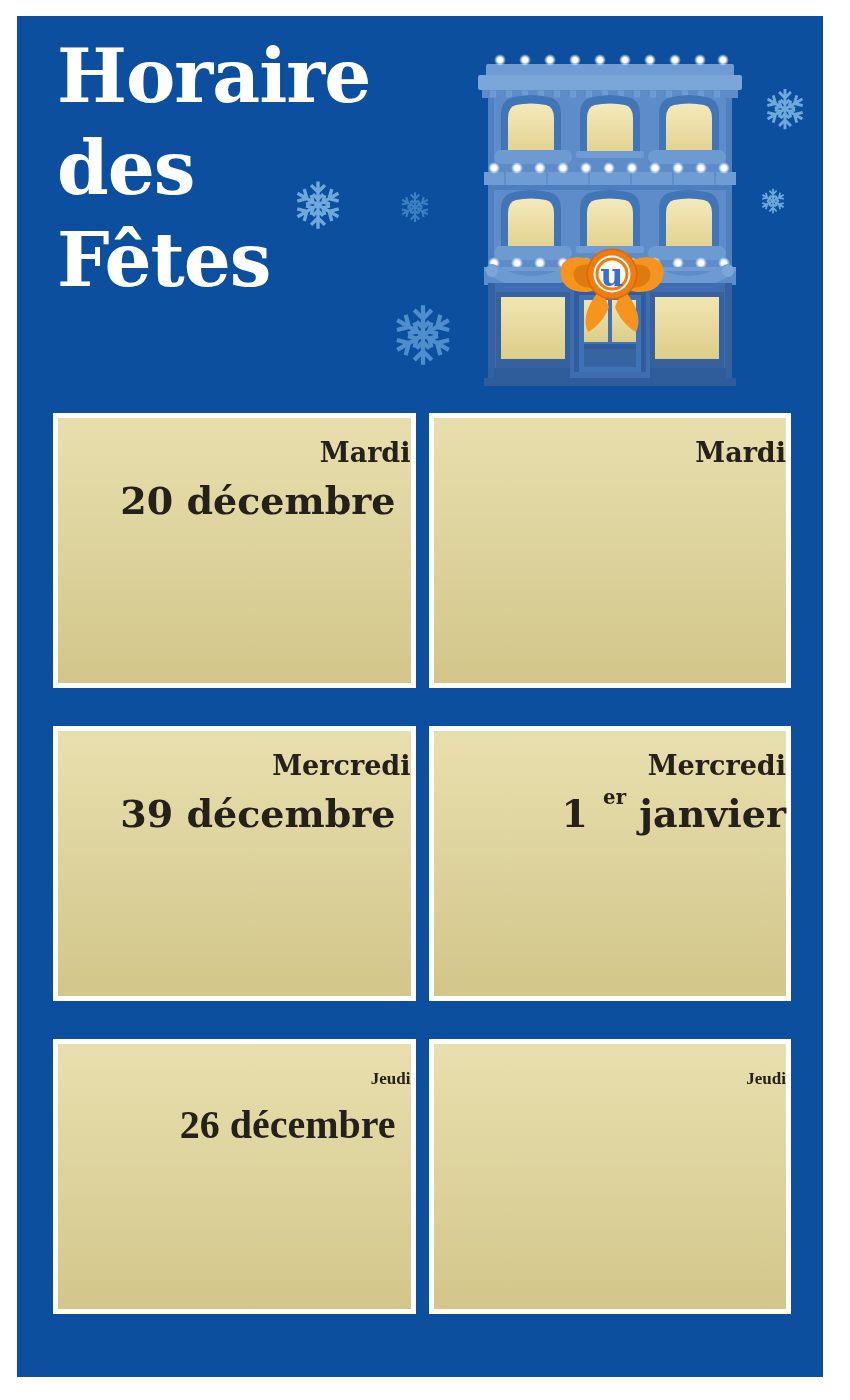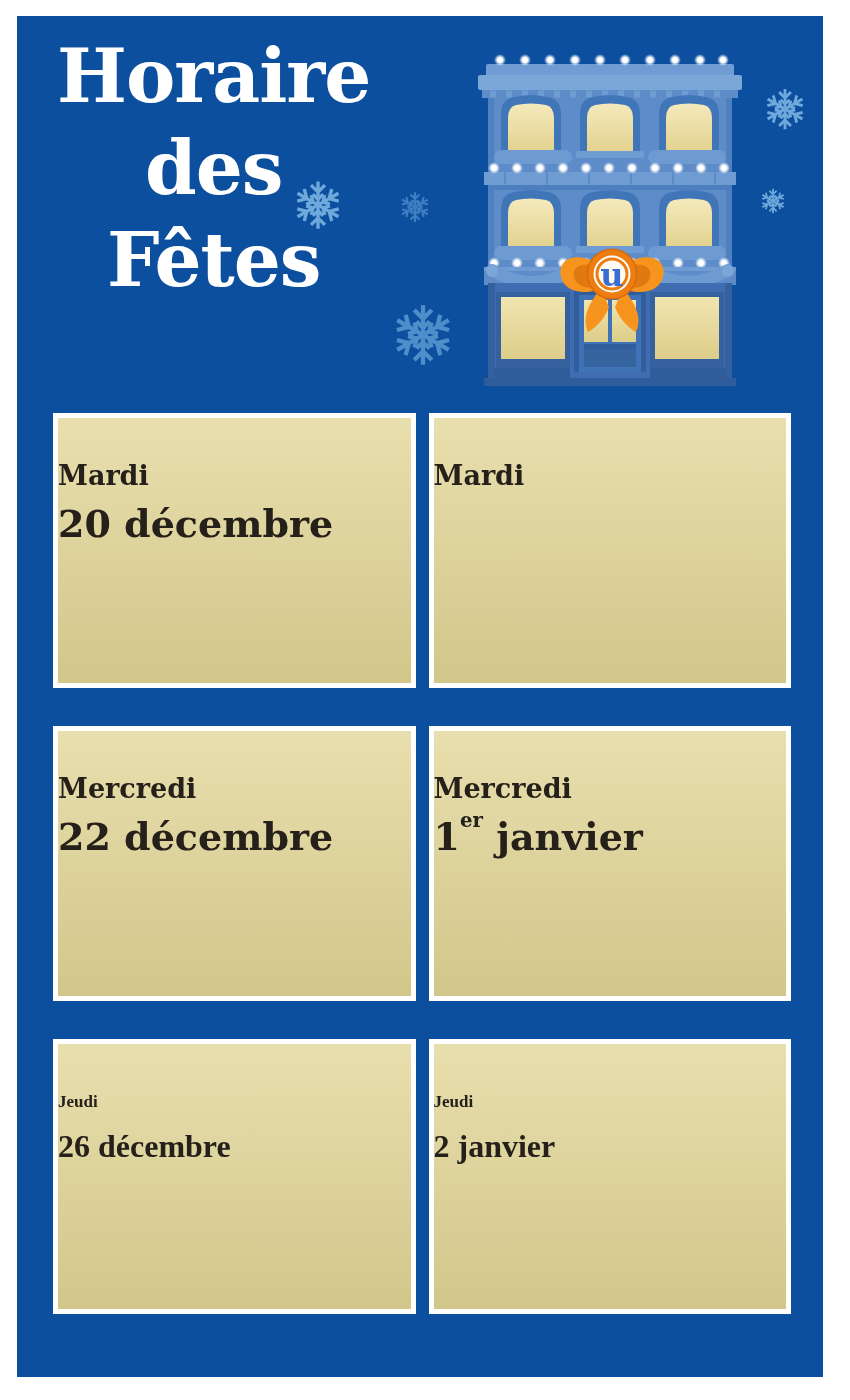--- a/index.html
+++ b/index.html
@@ -14,44 +14,44 @@
     --snowflake-dark:#3d7fc0;
   }
   *{margin:0;padding:0;box-sizing:border-box;}
   body{background:var(--page-bg);font-family:"DejaVu Serif",serif;}
   .page{position:relative;width:850px;height:1400px;background:var(--page-bg);overflow:hidden;}
   .poster{position:absolute;left:17px;top:16px;width:806px;height:1361px;background:var(--poster-blue);}
 
   
   .title{position:absolute;left:40px;top:14px;color:var(--title-white);
          font-family:"DejaVu Serif",serif;font-weight:bold;
-         font-size:74px;line-height:92px;letter-spacing:-1px;text-align:center;}
+         font-size:74px;line-height:92px;letter-spacing:-1px;}
   .title span{display:block;}
 
   
   .snowflake{position:absolute;fill:none;}
   .sf-light{stroke:var(--snowflake-light);}
   .sf-mid{stroke:var(--snowflake-medium);}
   .sf-dark{stroke:var(--snowflake-dark);}
 
   
   .building{position:absolute;left:453px;top:34px;width:280px;height:340px;}
 
   
   .cards{position:absolute;left:36px;top:397px;width:738px;
          display:grid;grid-template-columns:1fr 1fr;grid-template-rows:275px 275px 275px;
          column-gap:13px;row-gap:38px;}
   .card{background:#ffffff;padding:5px;}
-  .card-inner{width:100%;height:100%;padding-top:42px;text-align:left;color:var(--card-text);
+  .card-inner{width:100%;height:100%;padding-top:19px;text-align:right;color:var(--card-text);
               background:linear-gradient(180deg,var(--card-gold-top) 0%,var(--card-gold-bottom) 100%);}
   .t-display .card-day{font-family:"DejaVu Serif",serif;font-weight:bold;font-size:27px;line-height:32px;}
   .t-display .card-date{font-family:"DejaVu Serif",serif;font-weight:bold;font-size:38px;line-height:48px;}
   .t-times .card-day{font-family:"Liberation Serif",serif;font-weight:bold;font-size:17px;line-height:31px;}
-  .t-times .card-date{font-family:"Liberation Serif",serif;font-weight:bold;font-size:32px;line-height:46px;}
-  .card-date sup{font-size:0.52em;position:relative;top:-0.48em;margin-left:0;}
+  .t-times .card-date{font-family:"Liberation Serif",serif;font-weight:bold;font-size:40px;line-height:46px;}
+  .card-date sup{font-size:0.52em;position:relative;top:-0.48em;margin-left:15px;}
 </style>
 </head>
 <body>
 
 <svg width="0" height="0" style="position:absolute" aria-hidden="true">
   <defs>
     <g id="flake-arm-def">
       <path d="M0,2 L0,-21 M0,-11.5 L-6.2,-17.7 M0,-11.5 L6.2,-17.7 M0,-5 L-4.6,-9.6 M0,-5 L4.6,-9.6" fill="none" stroke-width="3" stroke-linecap="butt"></path>
     </g>
     <g id="flake-shape">
@@ -238,40 +238,39 @@
 
       <section class="card t-display">
         <div class="card-inner">
           <div class="card-day">Mardi</div>
         </div>
       </section>
 
       <section class="card t-display">
         <div class="card-inner">
           <div class="card-day">Mercredi</div>
-          <div class="card-date"><span>22 décembre</span><sup></sup><span></span></div>
+          <div class="card-date"><span>39 décembre</span><sup></sup><span></span></div>
         </div>
       </section>
 
       <section class="card t-display">
         <div class="card-inner">
           <div class="card-day">Mercredi</div>
           <div class="card-date"><span>1</span><sup>er</sup><span> janvier</span></div>
         </div>
       </section>
 
       <section class="card t-times">
         <div class="card-inner">
           <div class="card-day">Jeudi</div>
           <div class="card-date"><span>26 décembre</span><sup></sup><span></span></div>
         </div>
       </section>
 
       <section class="card t-times">
         <div class="card-inner">
           <div class="card-day">Jeudi</div>
-          <div class="card-date"><span>2 janvier</span><sup></sup><span></span></div>
         </div>
       </section>
 
     </div>
   </div>
 </div>
 
 </body></html>

